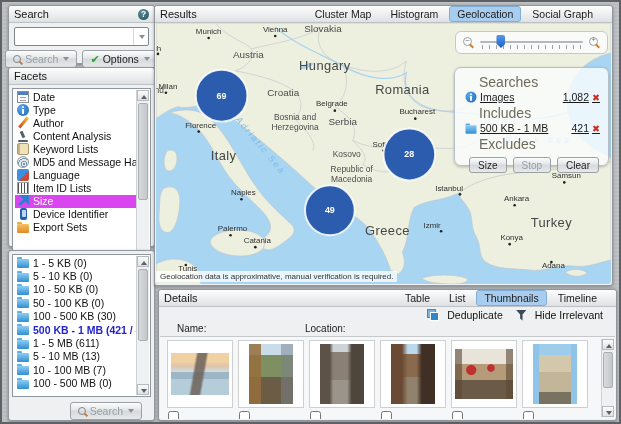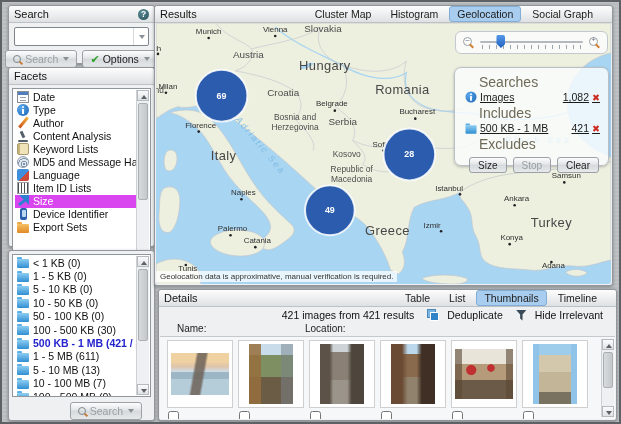--- a/index.html
+++ b/index.html
@@ -244,24 +244,20 @@
         <div class="sb-thumb" style="top:13px;height:95px;"></div>
         <div class="sb-down"></div>
       </div>
     </div>
   </div>
 
   <div class="panel" id="values-panel">
     <div class="inset" id="values-list">
       <ul class="flist vlist">
 
-          <li>
-            <span class="ficon folder-icon"></span>
-            <span>&lt; 1 KB (0)</span>
-          </li>
 
           <li>
             <span class="ficon folder-icon"></span>
             <span>1 - 5 KB (0)</span>
           </li>
 
           <li>
             <span class="ficon folder-icon"></span>
             <span>5 - 10 KB (0)</span>
           </li>
@@ -499,21 +495,20 @@
           <span class="tab">List</span>
 
           <span class="tab active">Thumbnails</span>
 
           <span class="tab">Timeline</span>
 
       </div>
     </div>
 
     <div id="details-toolbar">
-      <span>421 images from 421 results</span>
       <span class="tool-item">
         <span class="dedup-icon"></span>
         <span>Deduplicate</span>
       </span>
       <span class="tool-item">
         <span class="funnel-icon"></span>
         <span>Hide Irrelevant</span>
       </span>
     </div>
 

